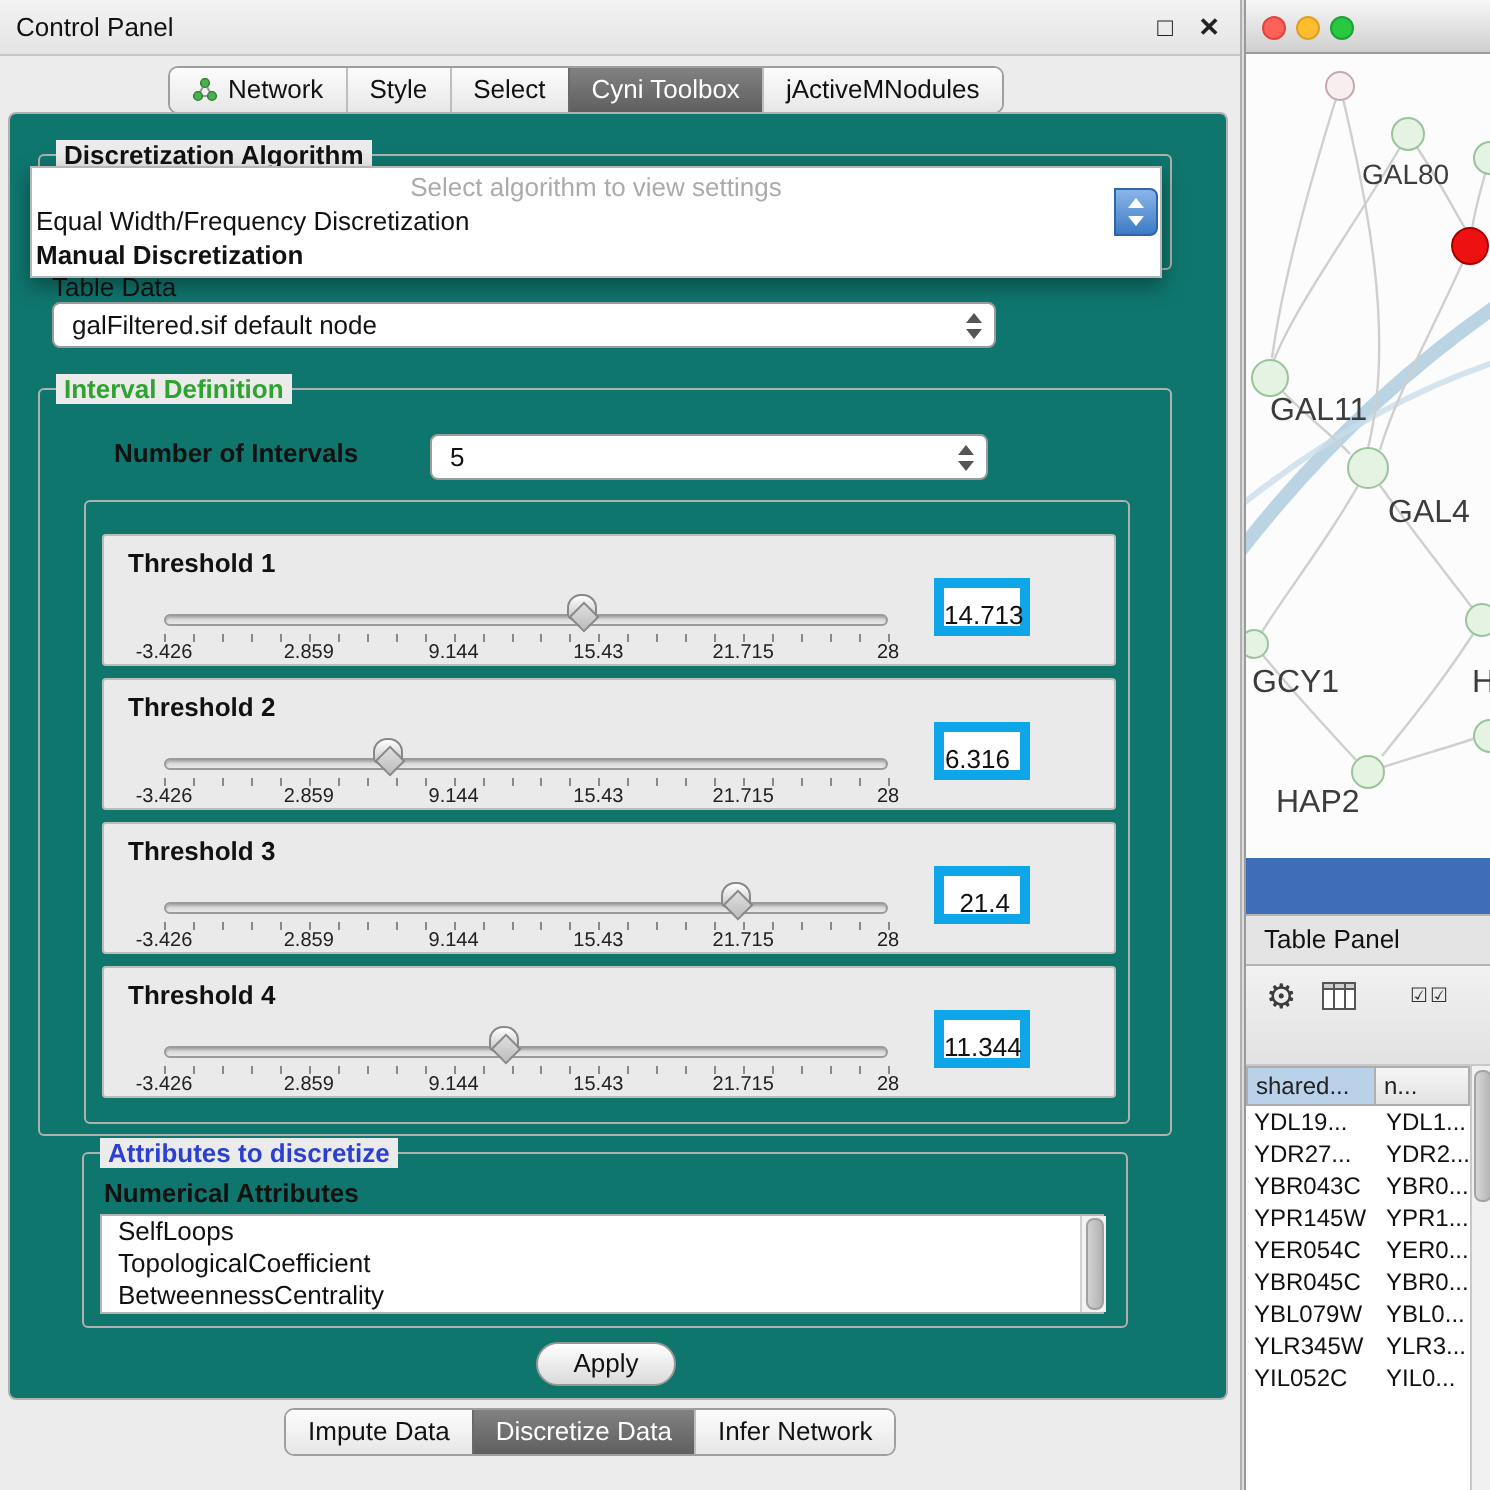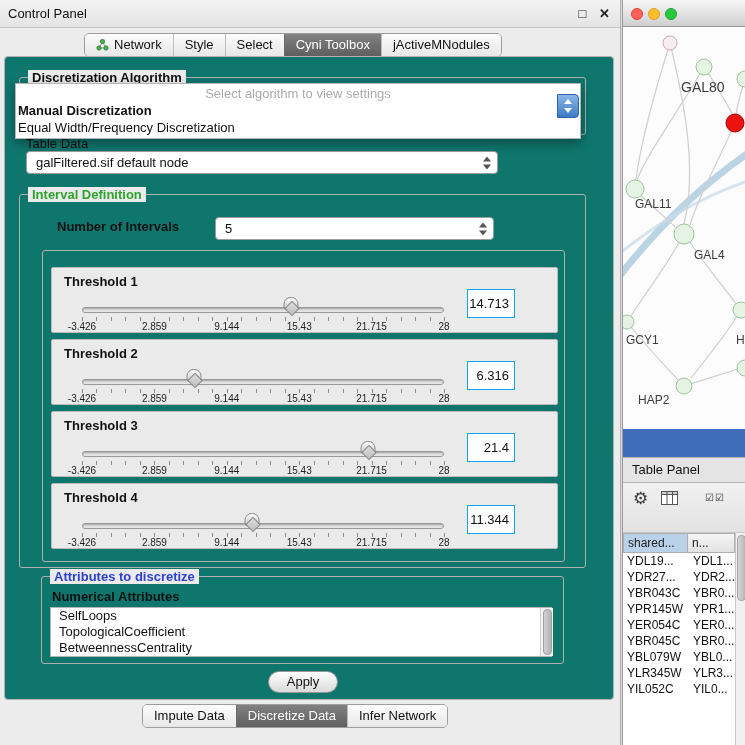--- a/index.html
+++ b/index.html
@@ -48,41 +48,41 @@
 
   .th-panel{position:absolute;left:8px;width:507px;height:66px;background:#eaeaea;border:1px solid #bcbcbc;border-radius:2px;box-sizing:border-box;}
   .th-label{position:absolute;left:12px;top:6px;font-size:13px;font-weight:bold;color:#111;}
   .slider{position:absolute;left:30px;top:39px;width:362px;height:6px;}
   .track{position:absolute;left:0;right:0;top:0;height:4px;background:linear-gradient(#cdcdcd,#e9e9e9);border:1px solid #9a9a9a;border-radius:3px;box-shadow:inset 0 1px 1px rgba(0,0,0,.18);}
   .thumb{position:absolute;top:-10px;width:15px;height:13px;transform:translateX(-50%);background:linear-gradient(#ffffff,#c6c6c6);border:1px solid #888;border-radius:7px 7px 3px 3px;box-sizing:border-box;z-index:2;}
   .thumb::after{content:"";position:absolute;left:2px;top:5px;width:9px;height:9px;transform:rotate(45deg);background:linear-gradient(135deg,#dedede,#bdbdbd);border:1px solid #888;z-index:-1;}
   .ticks{position:absolute;left:30px;top:49px;width:363px;height:4px;background:repeating-linear-gradient(90deg,#8a8a8a 0,#8a8a8a 1px,transparent 1px,transparent 14.48px);}
   .scale-row{position:absolute;left:30px;top:53px;width:362px;height:11px;}
   .scale-row span{position:absolute;top:0;transform:translateX(-50%);font-size:10px;color:#222;white-space:nowrap;}
-  .val-box{position:absolute;left:415px;top:21px;width:48px;height:29px;background:#fff;border:1px solid #0ea5e9;box-sizing:border-box;font-size:13px;line-height:27px;text-align:right;padding-right:5px;color:#111;}
+  .val-box{position:absolute;left:415px;top:21px;width:48px;height:29px;background:#fff;border:5px solid #0ea5e9;box-sizing:border-box;font-size:13px;line-height:27px;text-align:right;padding-right:5px;color:#111;}
 
   .attr-list{position:absolute;left:8px;top:30px;width:502px;height:50px;background:#fff;border:1px solid #b4b4b4;box-sizing:border-box;overflow:hidden;}
   .attr-item{font-size:13px;height:16px;line-height:16px;padding-left:8px;color:#111;white-space:nowrap;}
   .attr-scroll{position:absolute;right:0;top:0;width:12px;height:48px;background:#f2f2f2;border-left:1px solid #d0d0d0;}
   .attr-scroll::before{content:"";position:absolute;left:1.5px;top:1px;width:7px;height:44px;background:linear-gradient(90deg,#d2d2d2,#b2b2b2);border:1px solid #a0a0a0;border-radius:4px;}
 
   .apply-btn{position:absolute;left:263px;top:614px;width:70px;height:22px;border:1px solid #969696;border-radius:11px;background:linear-gradient(#ffffff,#dadada);font-size:13px;text-align:center;line-height:20px;color:#111;box-sizing:border-box;}
 
   .net-icon{width:13px;height:12px;}
 
   
   .right-panel{position:absolute;left:622px;top:0;width:123px;height:745px;background:#e9e9e9;border-left:1px solid #9a9a9a;box-sizing:border-box;}
   .net-window{position:absolute;left:0;top:0;width:123px;height:457px;background:#3f6db8;}
   .net-titlebar{position:absolute;left:0;top:0;width:100%;height:27px;background:linear-gradient(#f7f7f7,#cfcfcf);border-bottom:1px solid #9a9a9a;box-sizing:border-box;}
   .light{position:absolute;top:8px;width:12px;height:12px;border-radius:50%;box-sizing:border-box;}
   .light.red{left:8px;background:#ff6159;border:1px solid #e0443c;}
   .light.yellow{left:25px;background:#ffbd2e;border:1px solid #dfa023;}
   .light.green{left:42px;background:#28c941;border:1px solid #1f9f34;}
   .net-canvas{position:absolute;left:0;top:27px;width:123px;height:402px;background:#fcfcfc;overflow:hidden;}
-  .net-label{position:absolute;font-size:12px;color:#3c3c3c;white-space:nowrap;}
+  .net-label{position:absolute;font-size:16px;color:#3c3c3c;white-space:nowrap;}
   .net-label.small{font-size:14px;}
   .blue-band{position:absolute;left:0;top:429px;width:123px;height:28px;background:#3f6db8;}
 
   .tp-header{position:absolute;left:0;top:457px;width:123px;height:26px;background:#e4e4e4;border-top:1px solid #b4b4b4;border-bottom:1px solid #b4b4b4;box-sizing:border-box;font-size:13px;line-height:24px;color:#111;padding-left:9px;}
   .table-panel{position:absolute;left:0;top:483px;width:123px;height:262px;background:#e9e9e9;}
   .tp-toolbar{position:absolute;left:0;top:0;width:100%;height:50px;background:linear-gradient(#f1f1f1,#e2e2e2);border-bottom:1px solid #c8c8c8;box-sizing:border-box;}
   .gear{position:absolute;left:10px;top:5px;font-size:17px;color:#3c3c3c;}
   .cols-icon{position:absolute;left:38px;top:8px;}
   .checks{position:absolute;left:82px;top:9px;font-size:10px;letter-spacing:1px;color:#333;}
   .tp-head-row{position:absolute;left:0;top:50px;width:112px;height:20px;display:flex;font-size:12px;color:#222;}
@@ -141,22 +141,22 @@
     <div class="main-panel">
 
       <div class="group" style="left:14px;top:20px;width:567px;height:58px;">
         <div class="group-label g-bold">Discretization Algorithm</div>
       </div>
       <div class="combo" style="left:21px;top:37px;width:553px;height:24px;"></div>
       <div class="blue-cap"></div>
 
       <div class="popup">
         <div class="pop-placeholder">Select algorithm to view settings</div>
+        <div class="pop-opt">Equal Width/Frequency Discretization</div>
         <div class="pop-opt bold">Manual Discretization</div>
-        <div class="pop-opt">Equal Width/Frequency Discretization</div>
       </div>
 
       <div class="plain-label" style="left:21px;top:79px;">Table Data</div>
       <div class="combo" style="left:21px;top:94px;width:472px;height:23px;">
         <span class="val">galFiltered.sif default node</span>
         <span class="stepper"></span>
       </div>
 
       <div class="group" style="left:14px;top:137px;width:567px;height:374px;">
         <div class="group-label g-green">Interval Definition</div>

